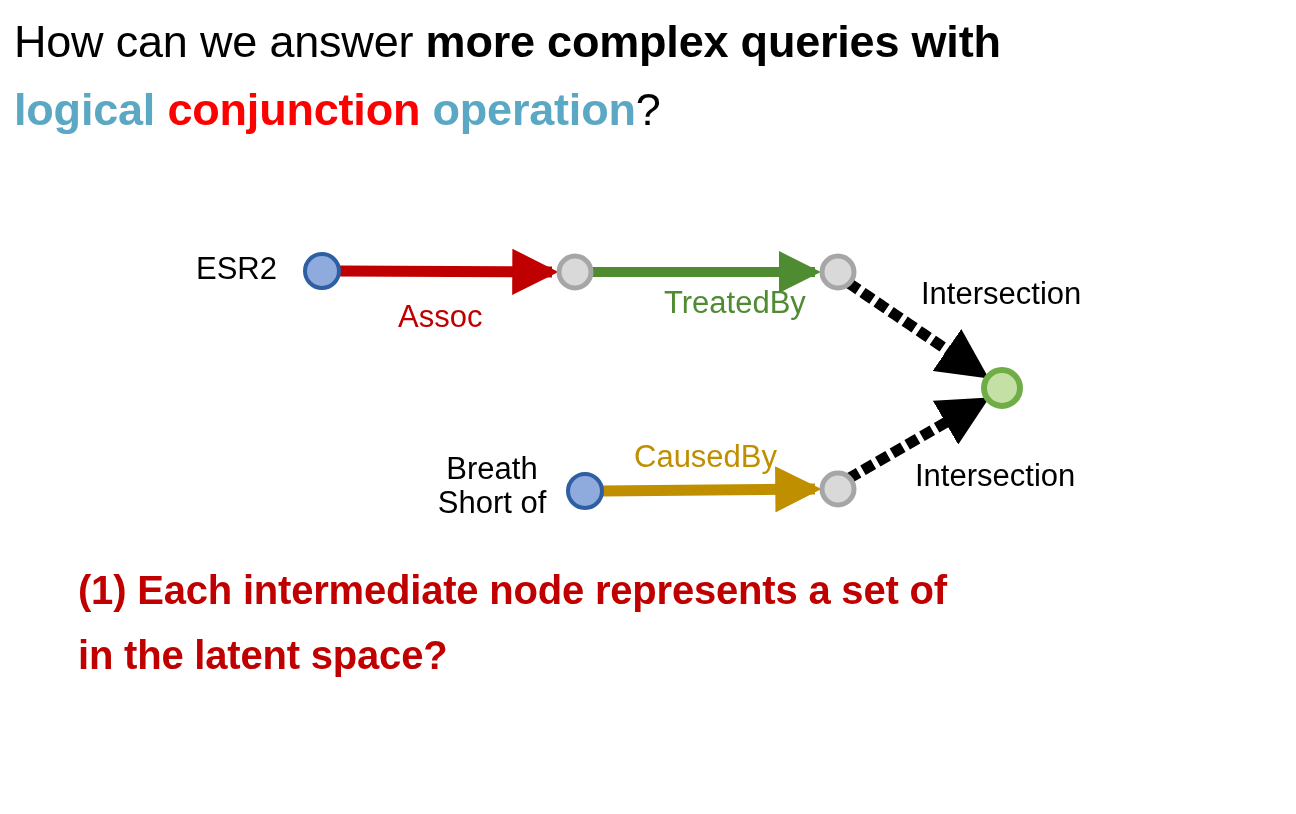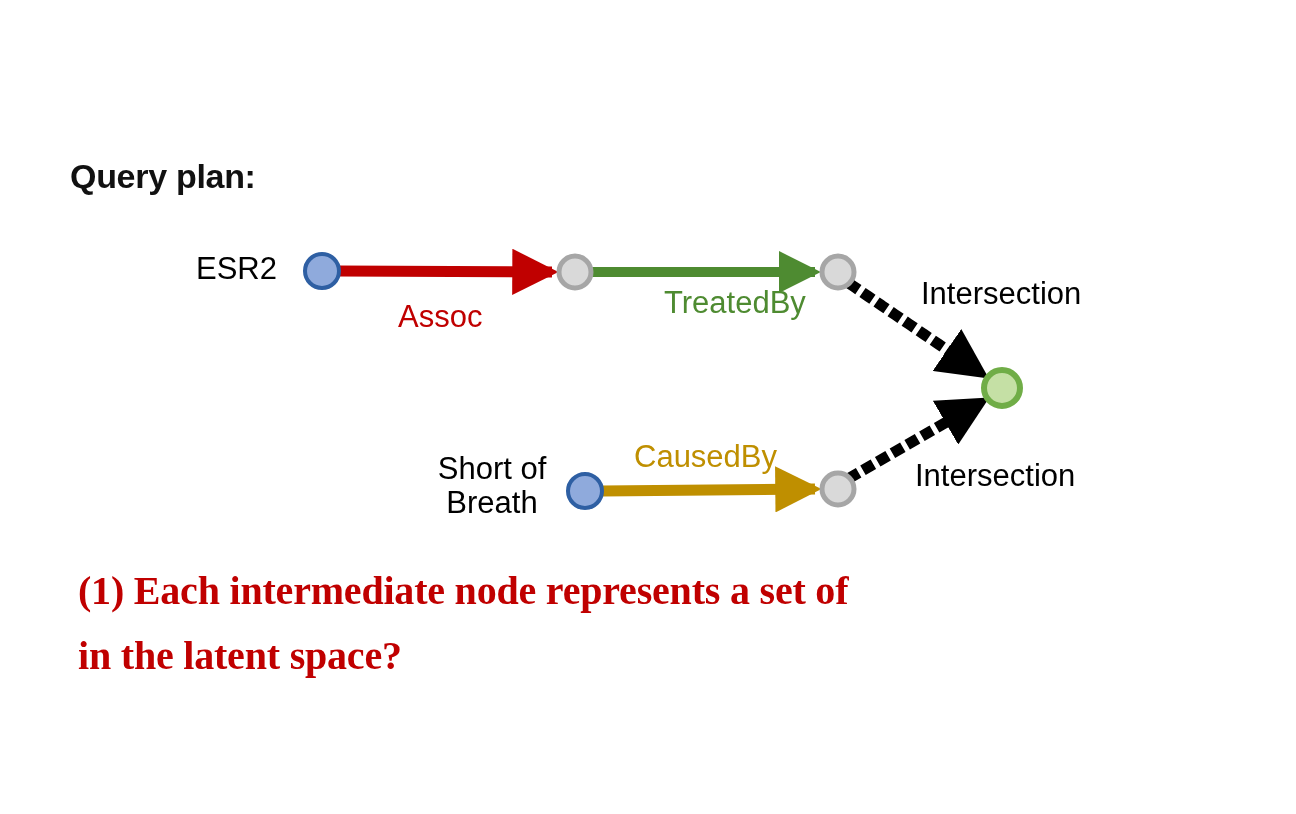--- a/index.html
+++ b/index.html
@@ -94,29 +94,32 @@
     left: 78px;
     top: 558px;
     width: 1180px;
     font-size: 40px;
     line-height: 65px;
     font-weight: 700;
     color: #C00000;
     letter-spacing: -0.2px;
     font-family: "Liberation Sans", sans-serif;
   }
-  .questions p { margin: 0; font-family: Liberation Serif, serif; }
+  .questions p { margin: 0; }
 </style>
 </head>
 <body>
 
 <div class="slide">
 
+  <div class="title-block">
+    <span class="t-plain">How can we answer </span><span class="t-bold">more complex queries with</span><br>
+    <span class="t-blue">logical </span><span class="t-red">conjunction</span><span class="t-blue"> operation</span><span class="t-qmark">?</span>
+  </div>
 
-  <div class="query-plan">Query plan:</div>
 
   <div class="diagram">
     <svg width="1296" height="814" viewBox="0 0 1296 814" xmlns="http://www.w3.org/2000/svg">
       <defs>
         <marker id="arrow-red" viewBox="0 0 10 10" refX="8.6" refY="5" markerWidth="4.2" markerHeight="4.2" orient="auto-start-reverse">
           <path d="M 0 0 L 10 5 L 0 10 z" fill="#C00000"></path>
         </marker>
         <marker id="arrow-green" viewBox="0 0 10 10" refX="8.6" refY="5" markerWidth="4.2" markerHeight="4.2" orient="auto-start-reverse">
           <path d="M 0 0 L 10 5 L 0 10 z" fill="#4E8B31"></path>
         </marker>
@@ -154,22 +157,22 @@
 
   <div class="graph-label lbl-black" id="label-esr2">ESR2</div>
 
   <div class="graph-label lbl-assoc" id="label-assoc">Assoc</div>
 
   <div class="graph-label lbl-treated" id="label-treatedby">TreatedBy</div>
 
   <div class="graph-label lbl-black" id="label-intersection-top">Intersection</div>
 
   <div class="graph-label lbl-black" id="label-shortofbreath">
+    <div>Breath</div>
     <div>Short of</div>
-    <div>Breath</div>
   </div>
 
   <div class="graph-label lbl-caused" id="label-causedby">CausedBy</div>
 
   <div class="graph-label lbl-black" id="label-intersection-bottom">Intersection</div>
 
   <div class="questions">
     <p>(1) Each intermediate node represents a set of</p>
     <p>in the latent space?</p>
   </div>

